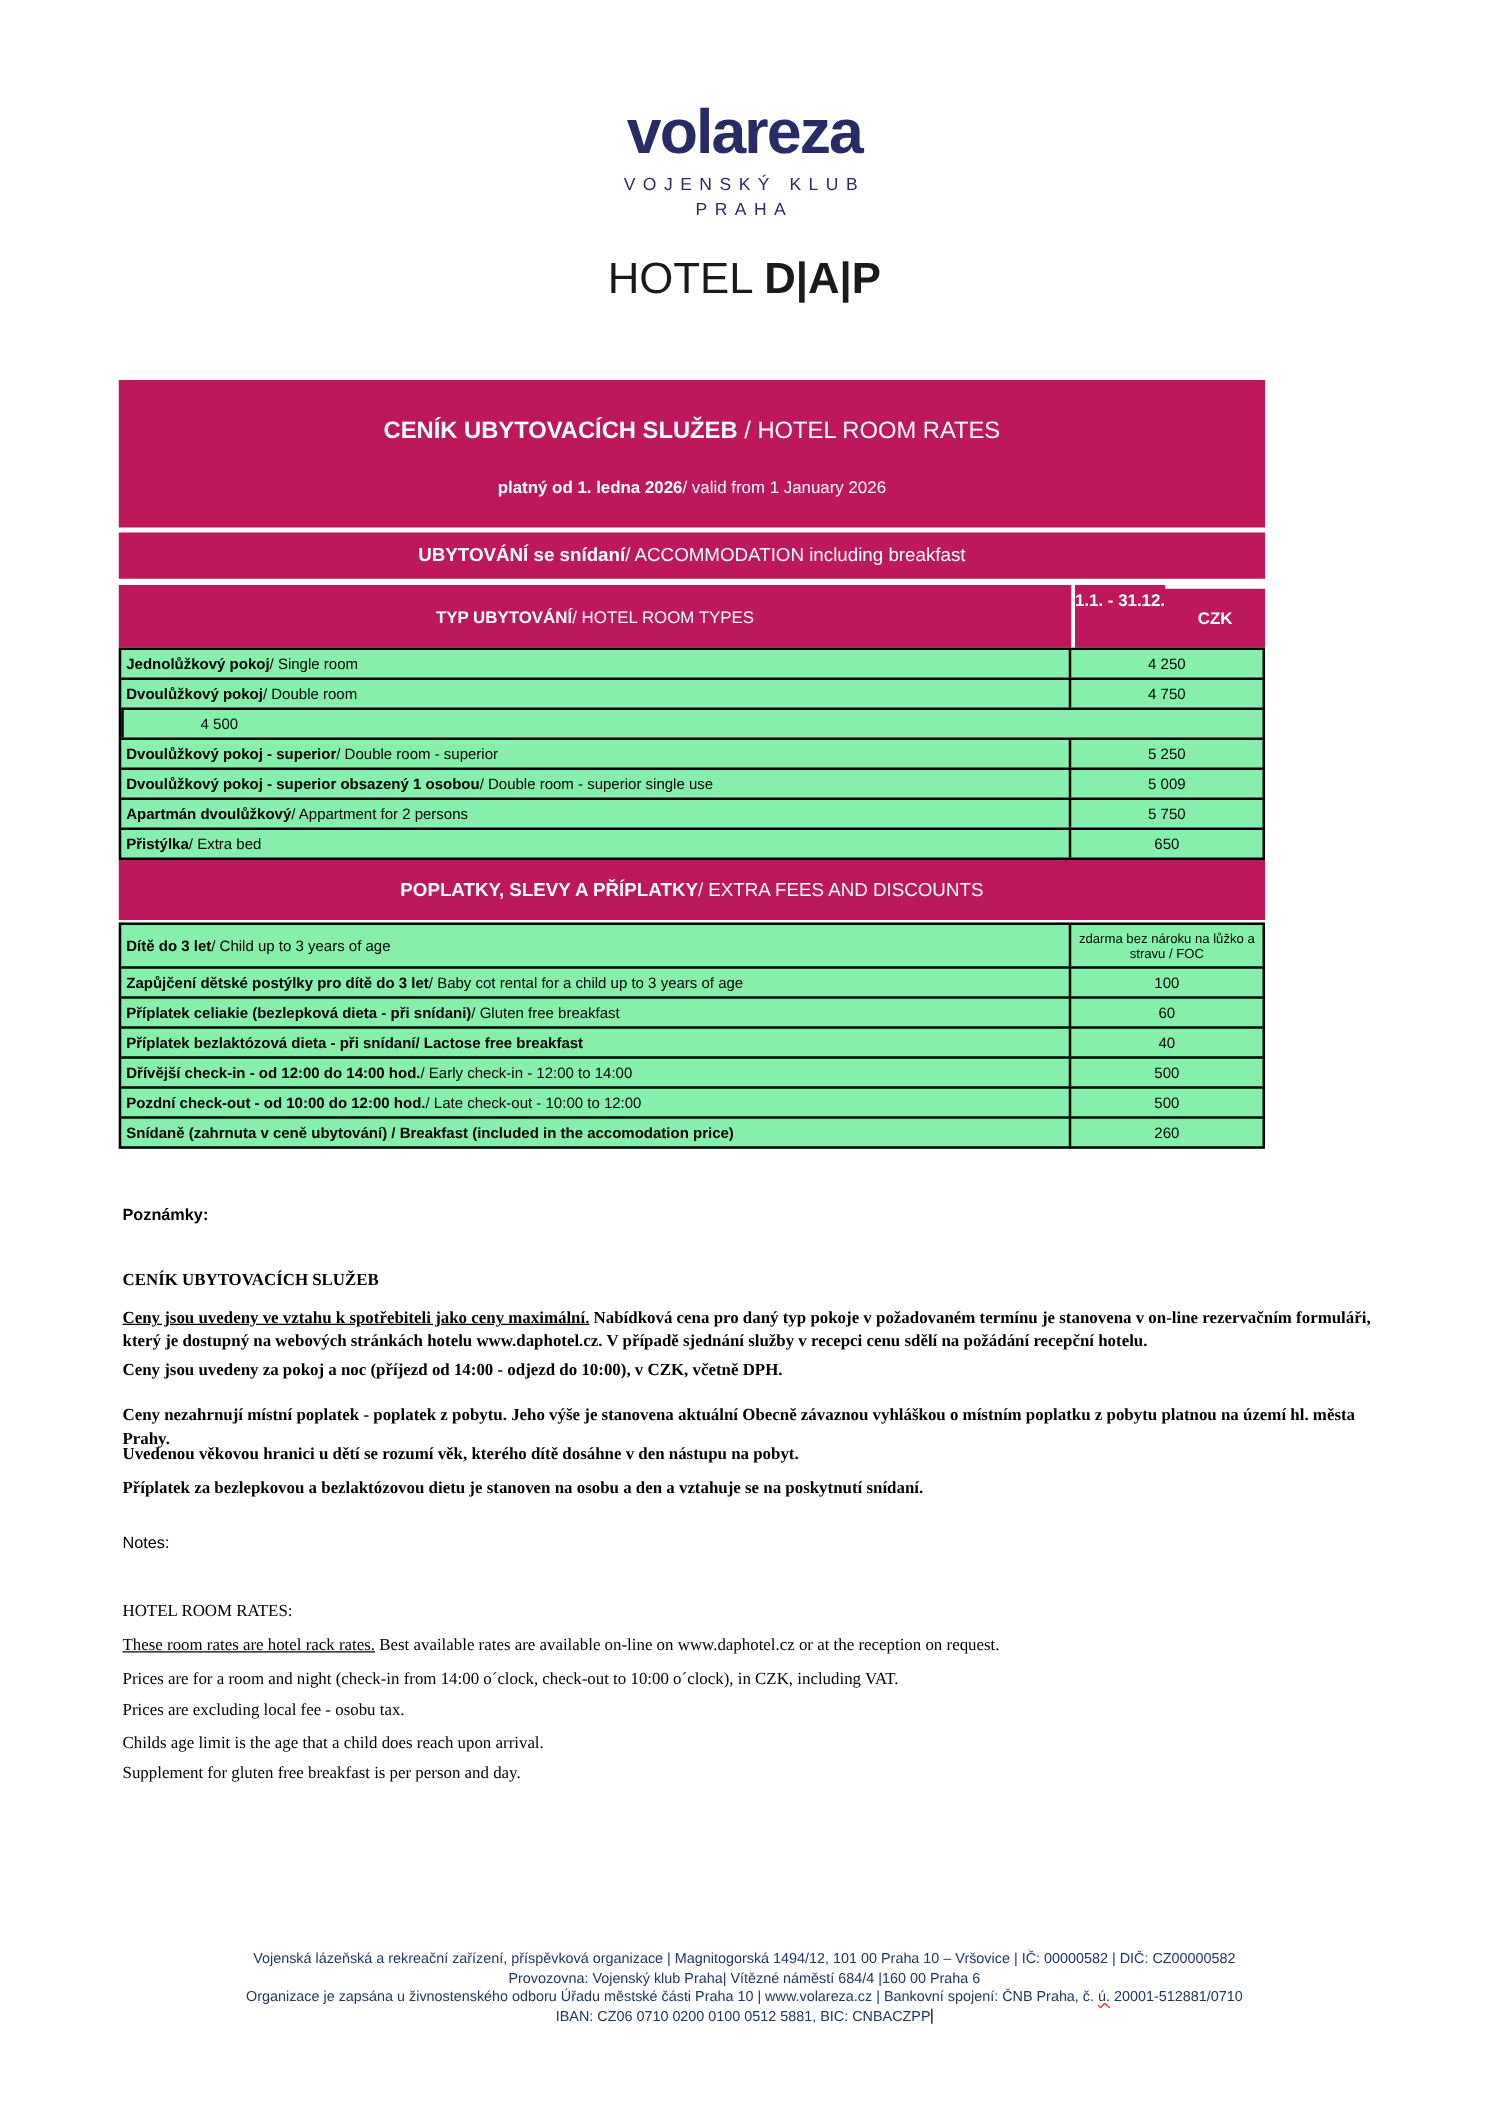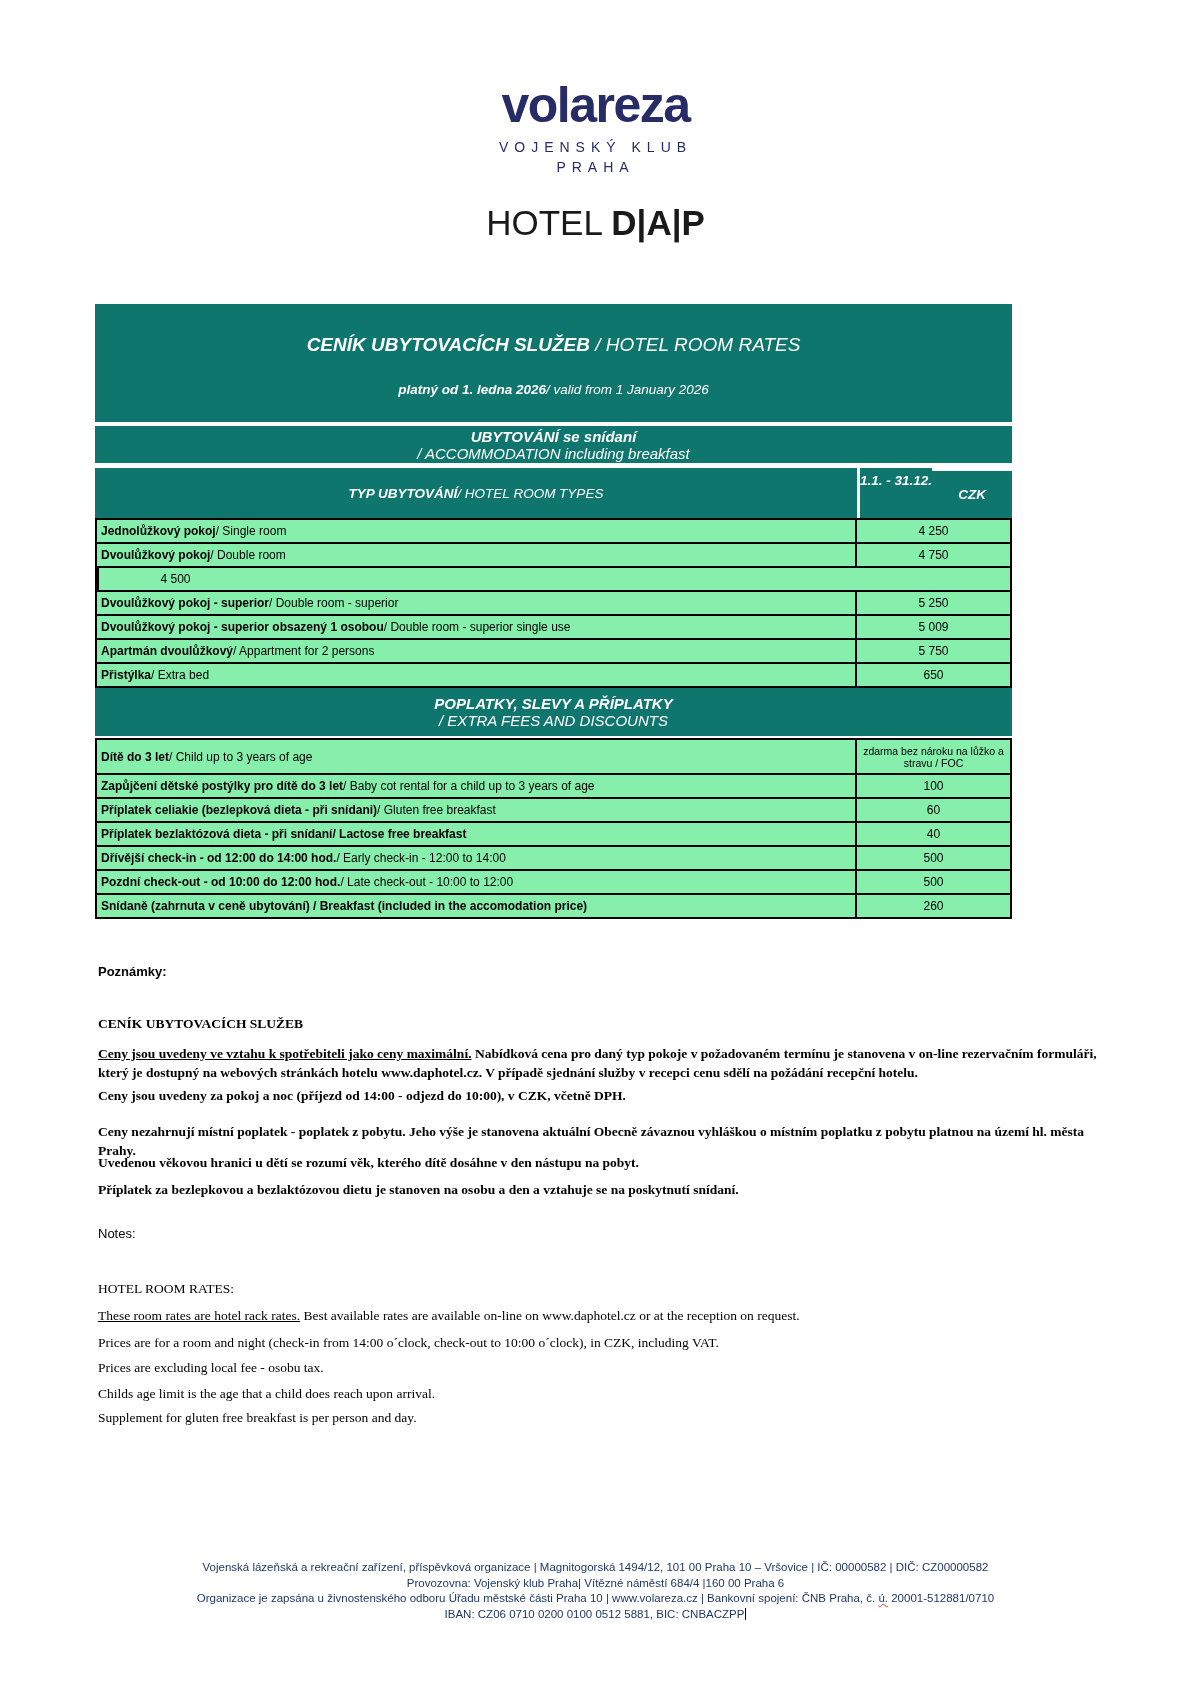--- a/index.html
+++ b/index.html
@@ -15,39 +15,39 @@
   .logo-block{position:absolute;top:80px;left:0;width:100%;text-align:center;}
   .wordmark{font-size:50px;font-weight:800;letter-spacing:-1.5px;line-height:1;color:#272C67;}
   .logo-sub{margin-top:9px;font-size:14px;letter-spacing:6px;color:#272C67;font-weight:500;}
   .logo-sub2{margin-top:4px;}
   .hotel-title{position:absolute;top:203px;left:0;width:100%;text-align:center;
     font-size:35px;font-weight:400;margin:0;color:#1a1a1a;}
   .hotel-title .b{font-weight:700;}
 
   
   .price-table{position:absolute;left:95px;top:304px;width:917px;}
-  .navy{background:#0f766e;color:#fff;font-style:italic;}
+  .navy{background:#be185d;color:#fff;}
   .block-main{height:118px;text-align:center;}
   .block-main .title-line{padding-top:30px;font-size:19px;}
   .block-main .validity-line{padding-top:26px;font-size:13.5px;}
-  .block-accom{margin-top:4px;height:37px;display:flex;align-items:center;justify-content:center;font-size:15px;flex-direction:column;}
+  .block-accom{margin-top:4px;height:37px;display:flex;align-items:center;justify-content:center;font-size:15px;}
   .block-type{margin-top:5px;height:50px;display:flex;}
   .type-left{flex:1;display:flex;align-items:center;justify-content:center;font-size:13.5px;}
   .type-right{width:155px;border-left:3px solid #fff;display:flex;box-sizing:border-box;}
   .type-period{height:25px;display:flex;align-items:center;justify-content:center;font-size:13.5px;font-weight:bold;}
   .type-currency{flex:1;border-top:3px solid #fff;display:flex;align-items:center;justify-content:center;font-size:13.5px;font-weight:bold;}
   .rows{border:2px solid #000;background:#86efac;}
   .rows-fees{margin-top:2px;}
   .trow{display:flex;height:24px;box-sizing:border-box;border-bottom:2px solid #000;align-items:stretch;}
   .trow:last-child{border-bottom:none;height:22px;}
   .trow-tall{height:35px;}
   .cell-label{flex:1;display:flex;align-items:center;padding-left:4px;font-size:12px;white-space:nowrap;overflow:hidden;}
   .cell-price{width:155px;box-sizing:border-box;border-left:2px solid #000;display:flex;align-items:center;justify-content:center;font-size:12px;text-align:center;}
   .cell-price.small{font-size:10.5px;line-height:12px;padding:0 3px;}
-  .block-fees{height:48px;display:flex;align-items:center;justify-content:center;font-size:15px;flex-direction:column;}
+  .block-fees{height:48px;display:flex;align-items:center;justify-content:center;font-size:15px;}
 
   
   .h-sans-bold{position:absolute;left:98px;font-size:13px;font-weight:bold;}
   .h-sans{position:absolute;left:98px;font-size:13px;}
   .h-serif-bold{position:absolute;left:98px;font-family:"Liberation Serif",serif;font-size:13.5px;font-weight:bold;}
   .h-serif{position:absolute;left:98px;font-family:"Liberation Serif",serif;font-size:13.5px;}
   .notes-paras{position:absolute;left:98px;width:1000px;}
   .notes-paras p{position:absolute;left:0;width:100%;margin:0;font-family:"Liberation Serif",serif;font-size:13.5px;line-height:19px;}
   .notes-cz p{font-weight:bold;}
   .notes-cz{top:1044px;}

